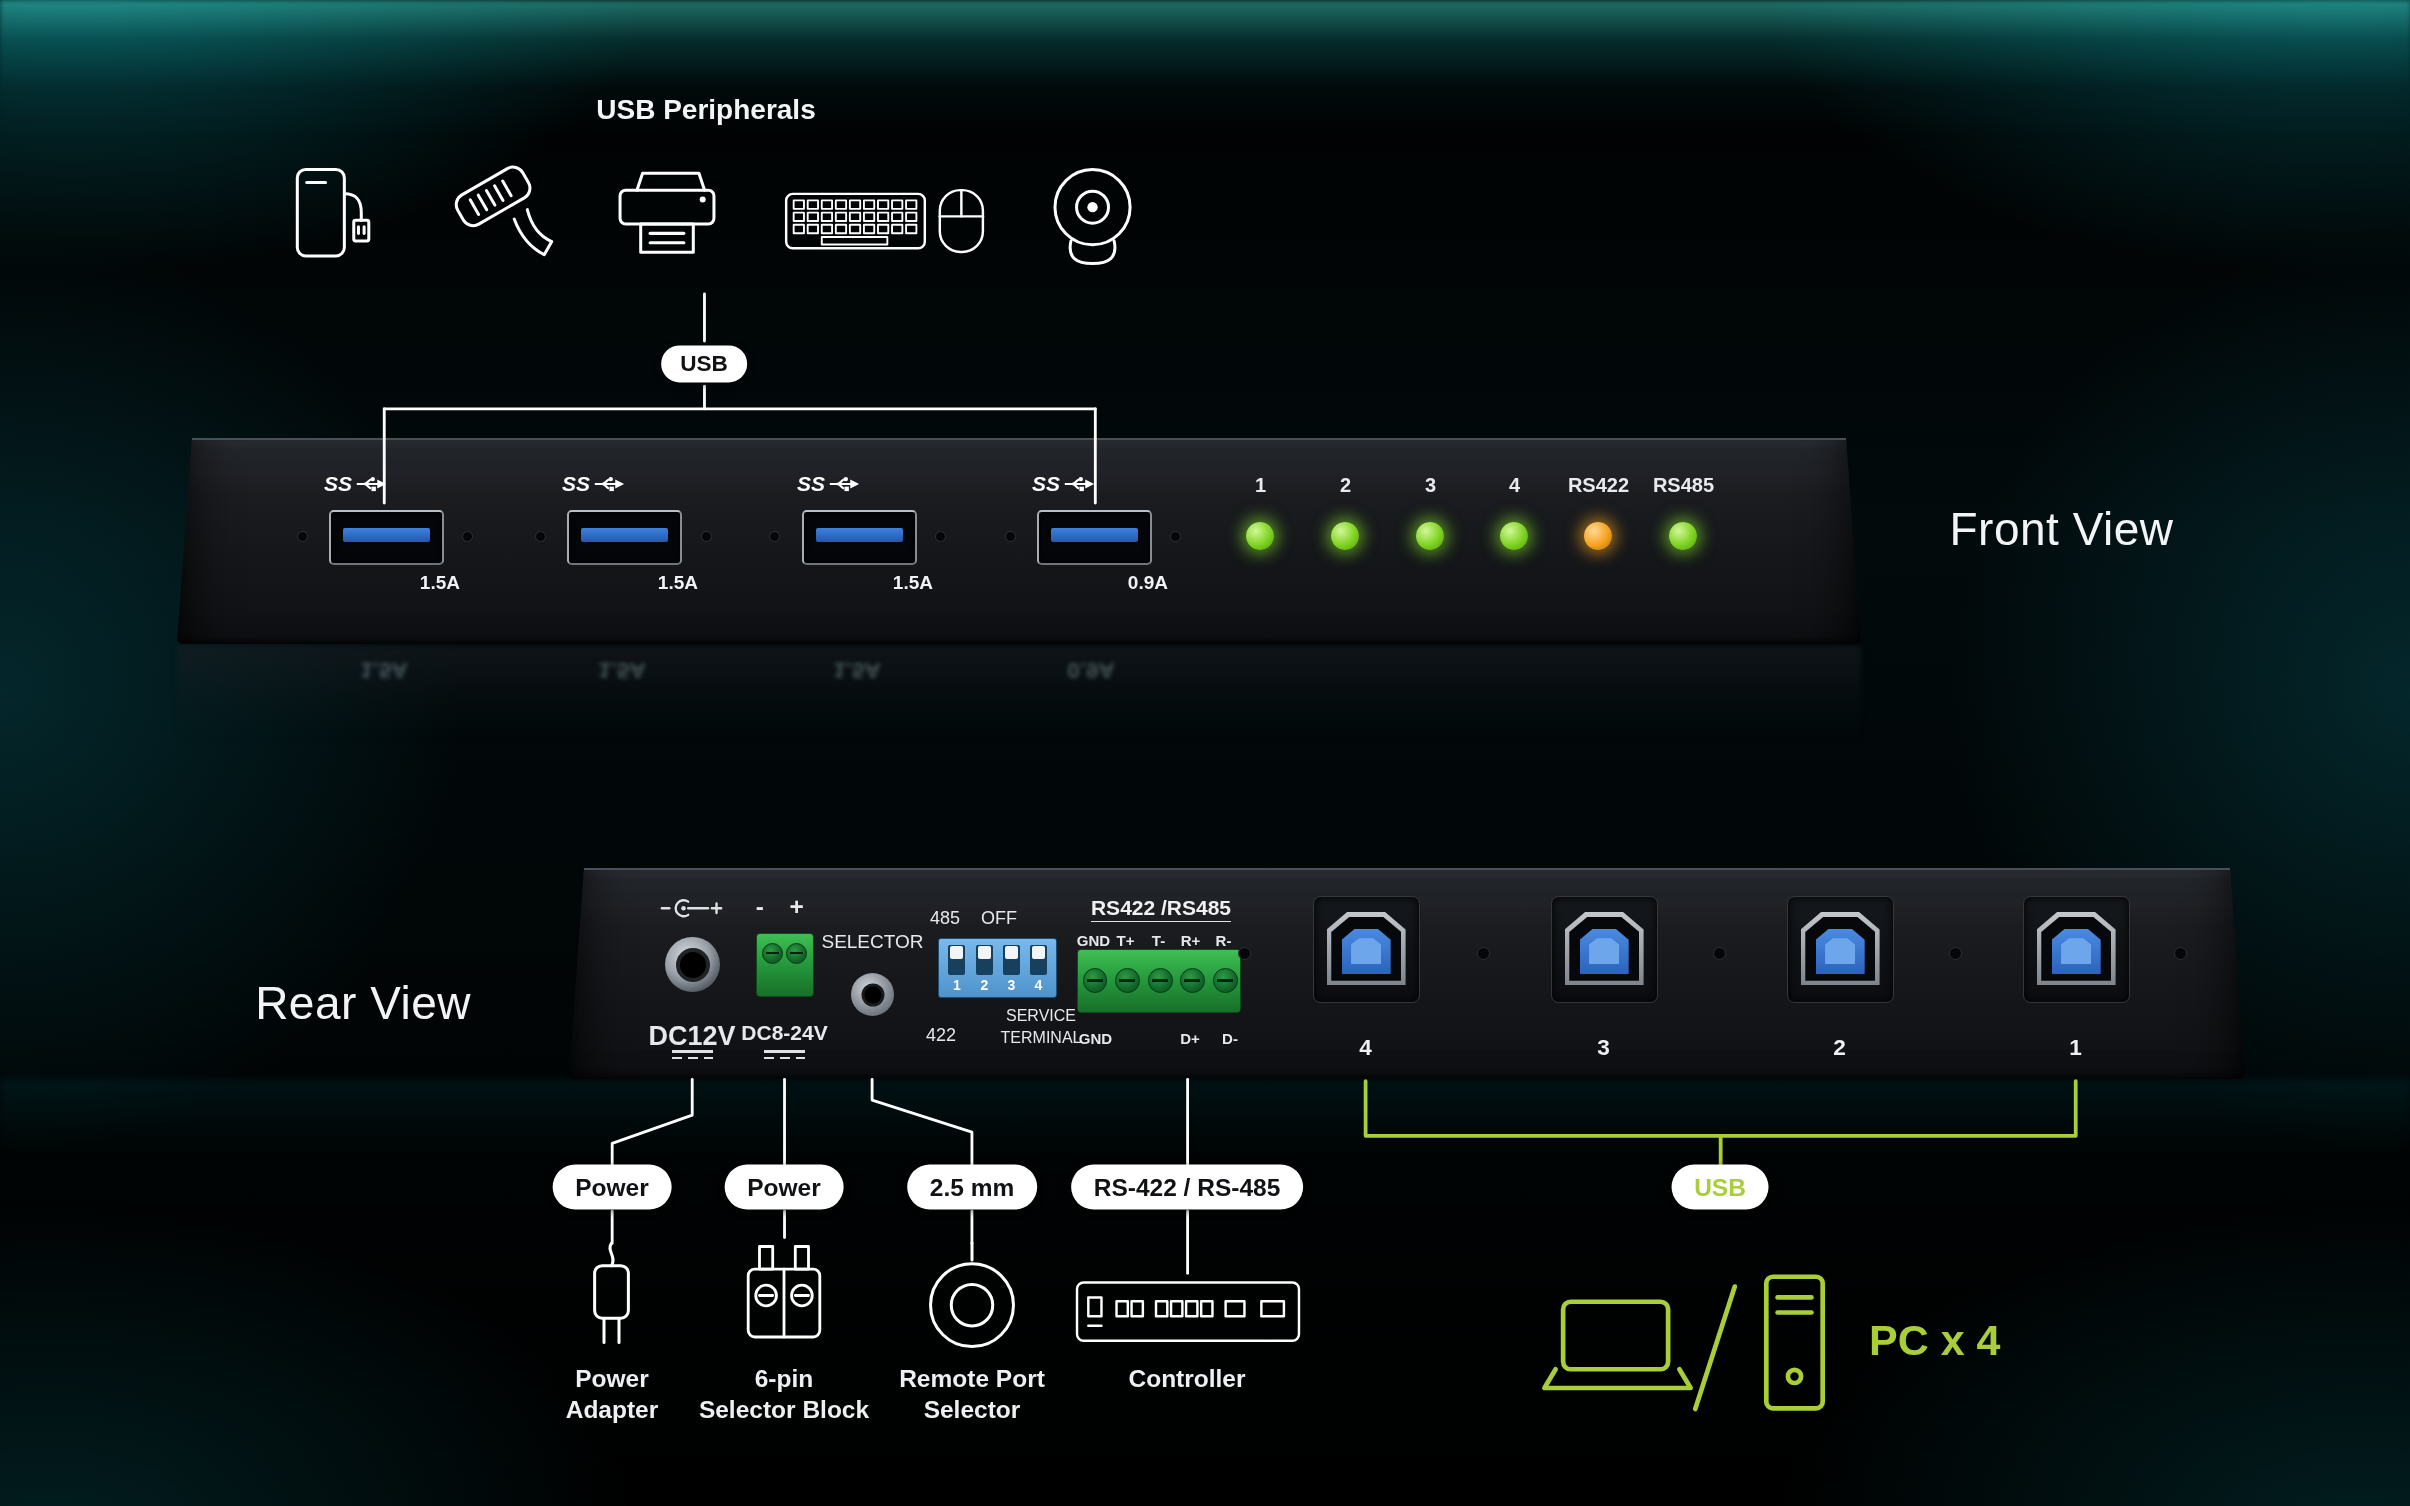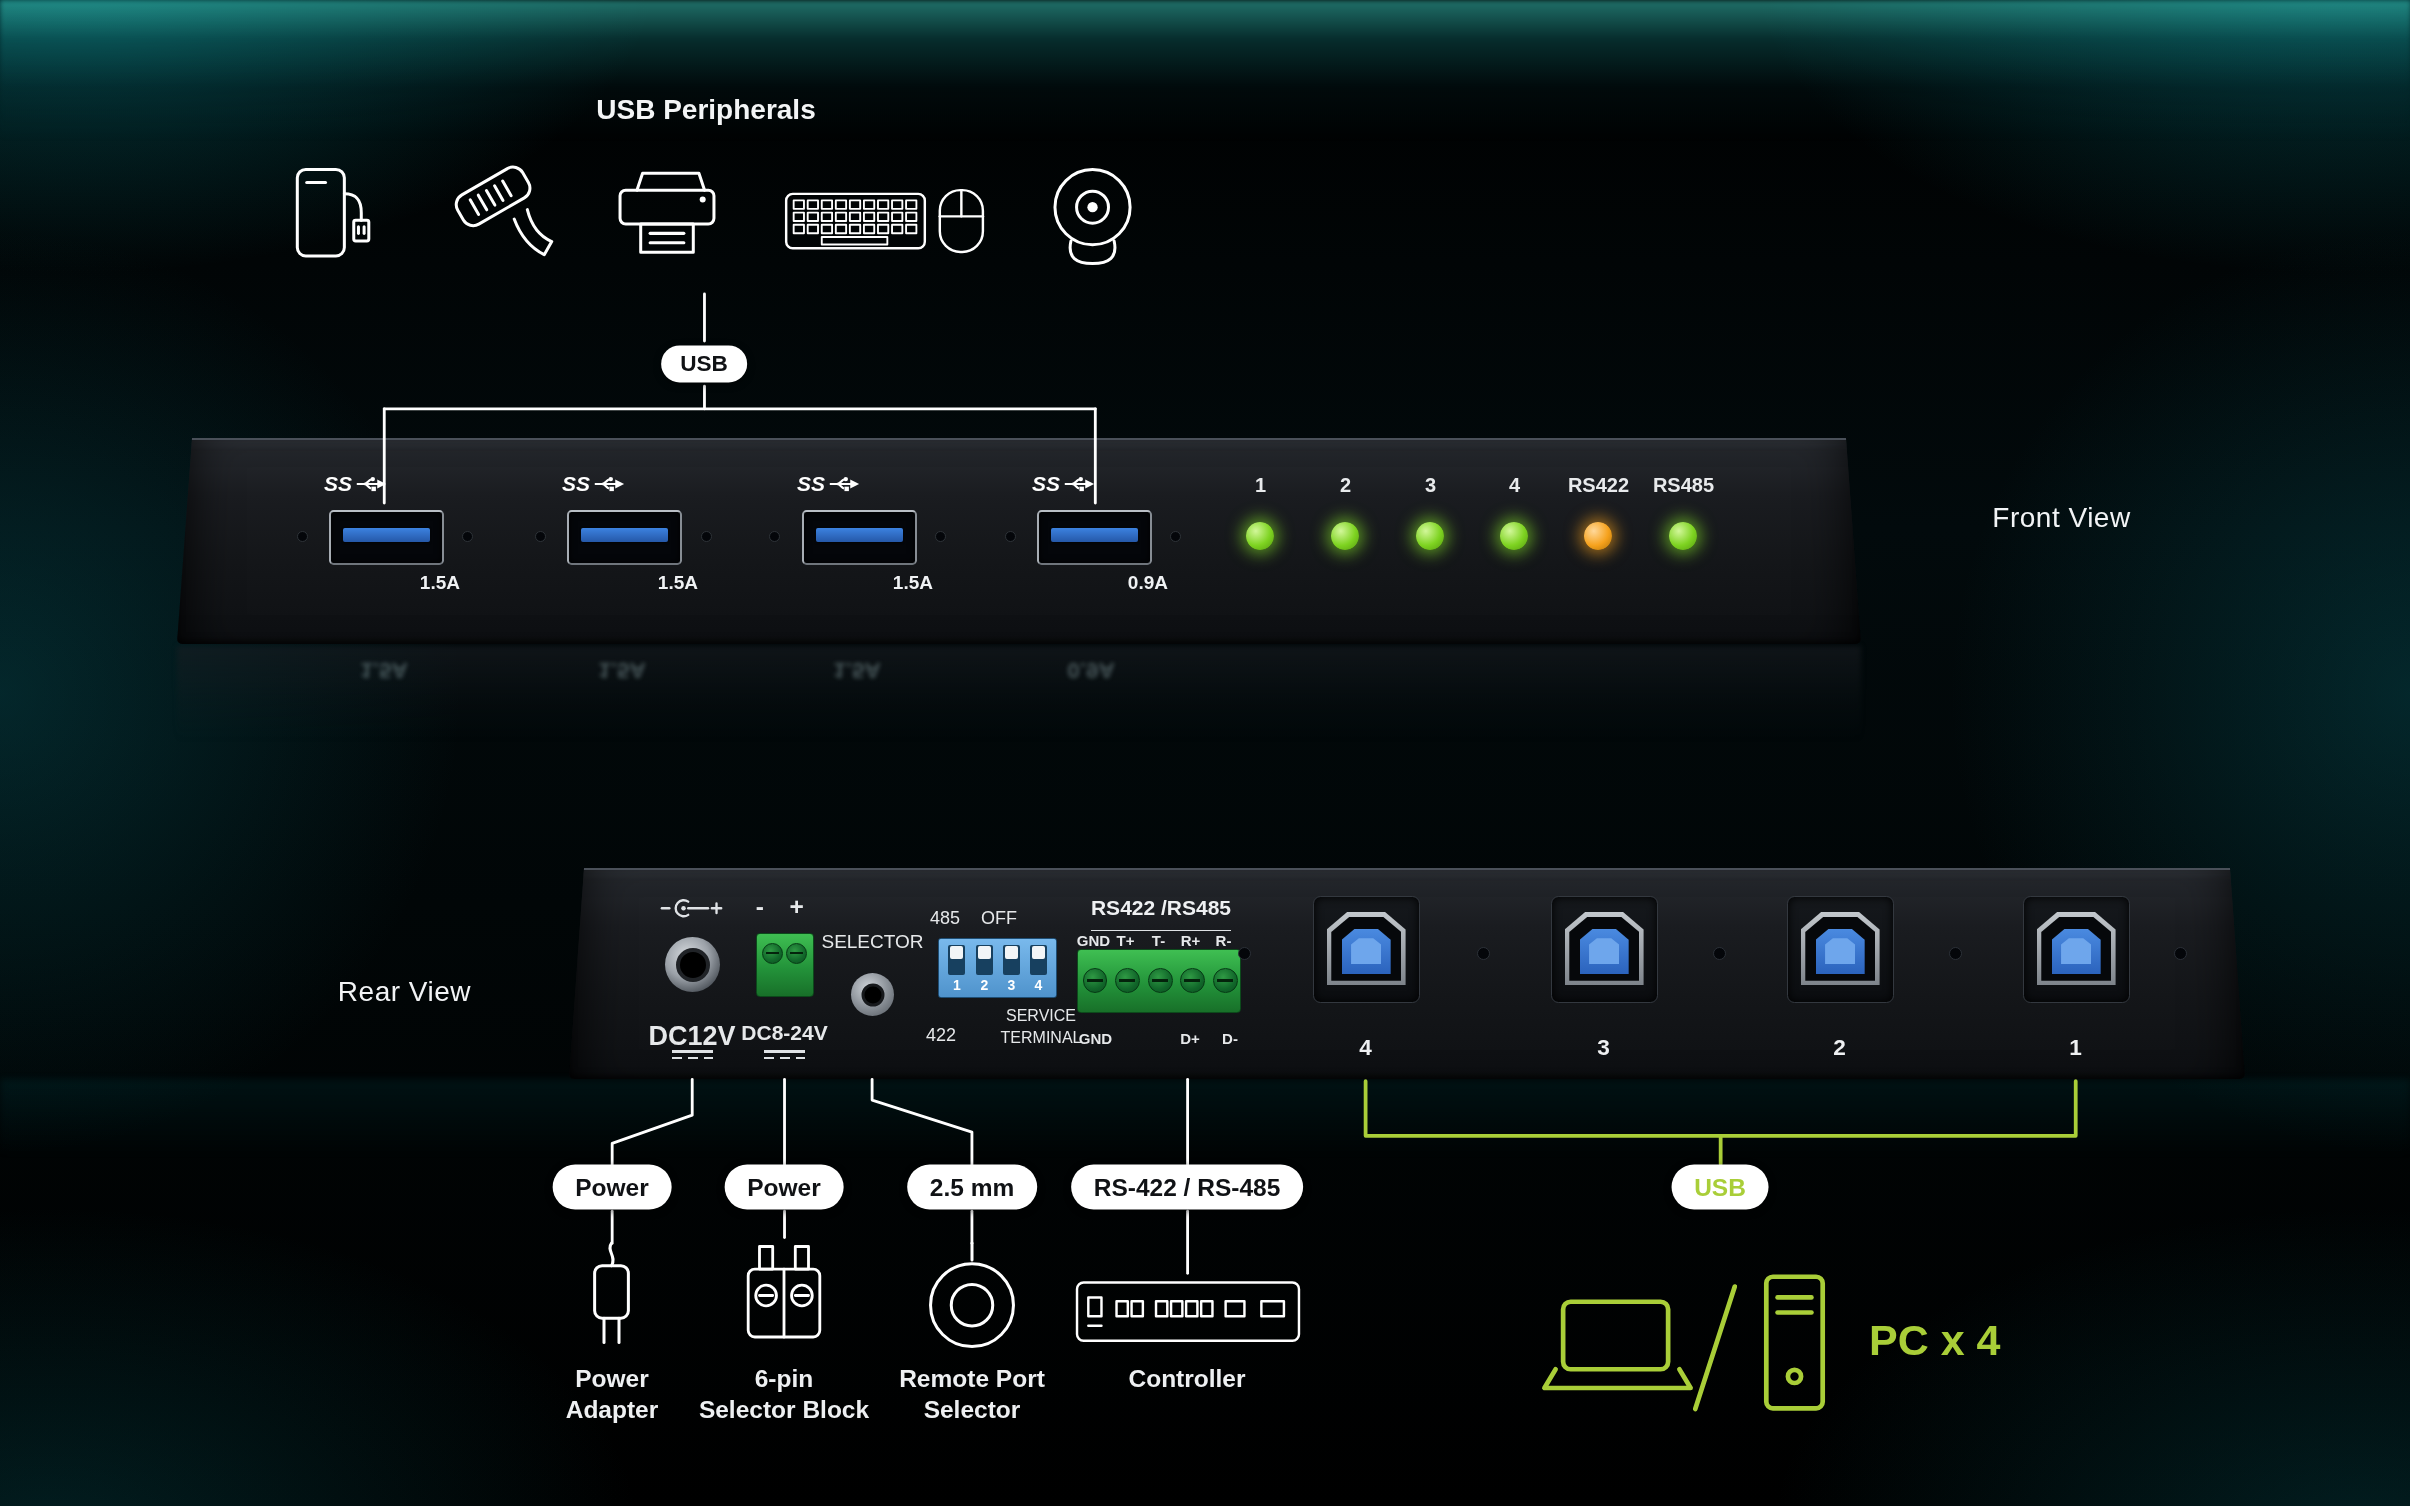--- a/index.html
+++ b/index.html
@@ -22,21 +22,21 @@
     filter:blur(2.8px);}
   .front-reflection{left:177px;top:646px;width:1684px;height:94px;
     background:linear-gradient(180deg, rgba(26,30,35,.55), rgba(26,30,35,.18) 55%, transparent);
     filter:blur(2.8px);}
   .rear-glow{left:0;top:1079px;width:2411px;height:113px;
     background:linear-gradient(180deg, rgba(0,140,150,.10), transparent 70%);filter:blur(3.8px);}
   .refl-label{top:657px;transform:translateX(-50%) scaleY(-1);color:rgba(180,212,216,.35);
     font-size:22.6px;font-weight:bold;filter:blur(1.9px);}
   
   .periph-title{left:513px;top:94px;width:386px;text-align:center;font-size:28px;font-weight:bold;color:#f3f5f6;}
-  .view-label{font-size:28px;color:#f2f4f6;letter-spacing:0.5px;}
+  .view-label{font-size:46px;color:#f2f4f6;letter-spacing:0.5px;}
   
   .pill{position:absolute;transform:translate(-50%,-50%);background:#fff;color:#101215;
     font-weight:bold;border-radius:941px;padding:8.5px 22.6px;font-size:24.5px;white-space:nowrap;
     box-shadow:0 1.9px 7.5px rgba(0,0,0,.55);}
   .pill.small{font-size:22.6px;padding:5.6px 19px;}
   .pill.green{color:var(--aten-green,#a9ce38);}
   .caption{position:absolute;transform:translateX(-50%);text-align:center;color:#eef0f2;
     font-size:24.5px;line-height:31px;font-weight:bold;white-space:nowrap;}
   .pcx4{left:1851px;top:1316px;font-size:43px;font-weight:bold;color:var(--aten-green,#a9ce38);margin-left:18px;}
   
@@ -84,21 +84,21 @@
     background:linear-gradient(180deg,#3fbf52,#23933a 55%,#187029);}
   .screw{position:absolute;border-radius:50%;border:1.9px solid #063a15;
     background:radial-gradient(circle at 40% 35%,#2f9a44,#11672a 60%,#0a4d1e);}
   .screw::after{content:"";position:absolute;left:15%;right:15%;top:50%;height:2.8px;margin-top:-1.4px;background:#04230c;}
   .dip-body{position:absolute;left:369px;top:70px;width:117px;height:58px;border-radius:2.8px;
     background:linear-gradient(180deg,#79b9ec,#4f93cc);border:1.9px solid #1e4e75;}
   .dip-sw{position:absolute;top:5.6px;width:17px;height:30px;background:#17405f;border-radius:1.9px;}
   .dip-sw::after{content:"";position:absolute;left:1.9px;top:1.9px;width:13px;height:13px;background:#f2f5f7;border-radius:1.9px;}
   .dip-num{position:absolute;top:38px;width:17px;text-align:center;font-size:14px;color:#fff;font-weight:bold;}
   .rs-title{position:absolute;left:498px;top:28px;width:188px;text-align:center;font-size:21px;font-weight:bold;color:#eff1f3;}
-  .rs-title span{display:inline-block;border-bottom:1.9px solid #dfe2e5;padding-bottom:10px;}
+  .rs-title span{display:inline-block;border-bottom:1.9px solid #dfe2e5;padding-bottom:1px;}
   .pin-label{position:absolute;text-align:center;font-size:15px;color:#e6e8ea;font-weight:600;}
   .usbb-module{position:absolute;top:28px;width:151px;height:179px;}
   .usbb-plate{position:absolute;left:22.6px;top:0;width:105px;height:105px;border-radius:7.5px;
     background:linear-gradient(180deg,#15181c,#0b0d10);border:1.9px solid #33383f;box-shadow:inset 0 0 9.4px #000;}
   .chamfer{clip-path:polygon(26% 0,74% 0,100% 24%,100% 100%,0 100%,0 24%);}
   .usbb-c1{position:absolute;left:13px;top:15px;width:79px;height:73px;
     background:linear-gradient(180deg,#c3c8cd,#7e848b);}
   .usbb-c2{position:absolute;left:4.7px;top:4.7px;width:70px;height:64px;background:#06080b;}
   .usbb-c3{position:absolute;left:10.4px;top:12.2px;width:49px;height:45px;
     background:linear-gradient(180deg,#4a8ae0,#2b63bd);}

